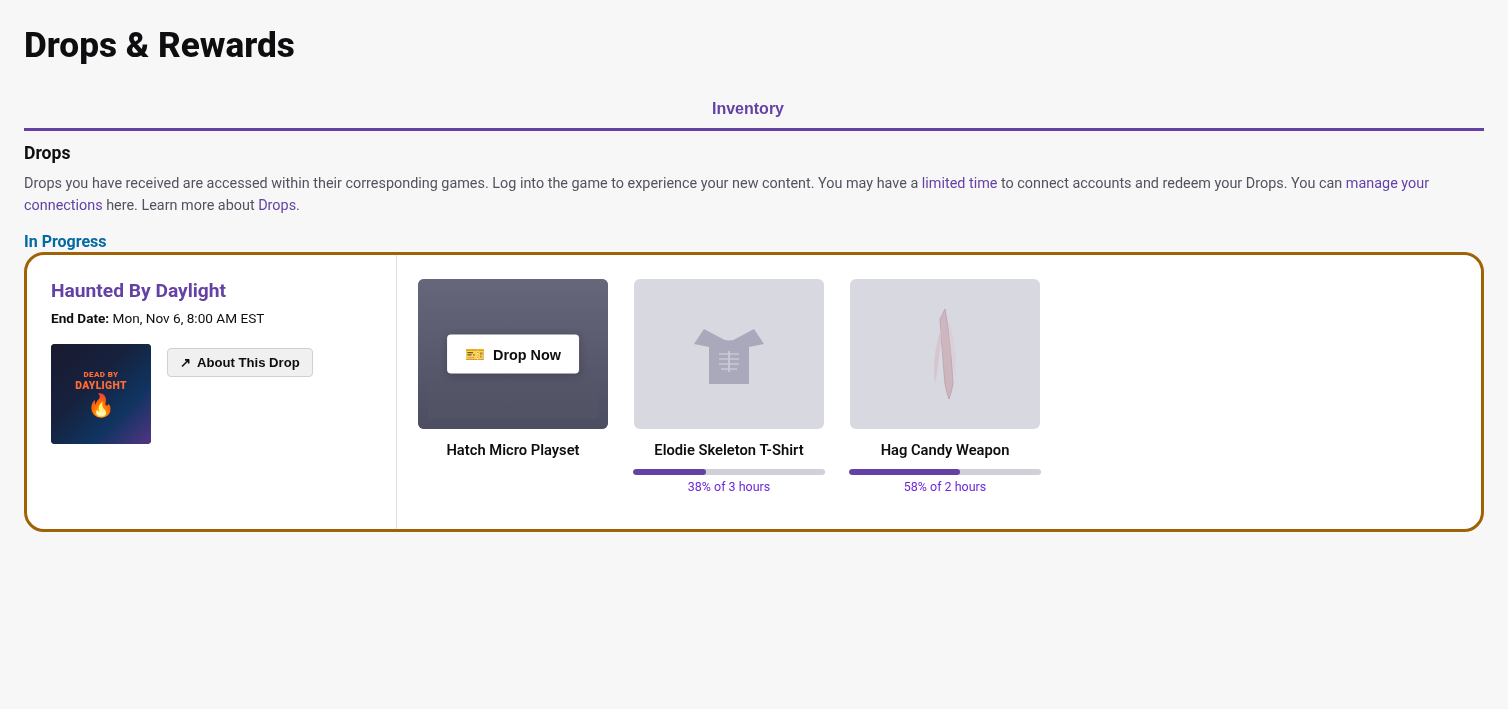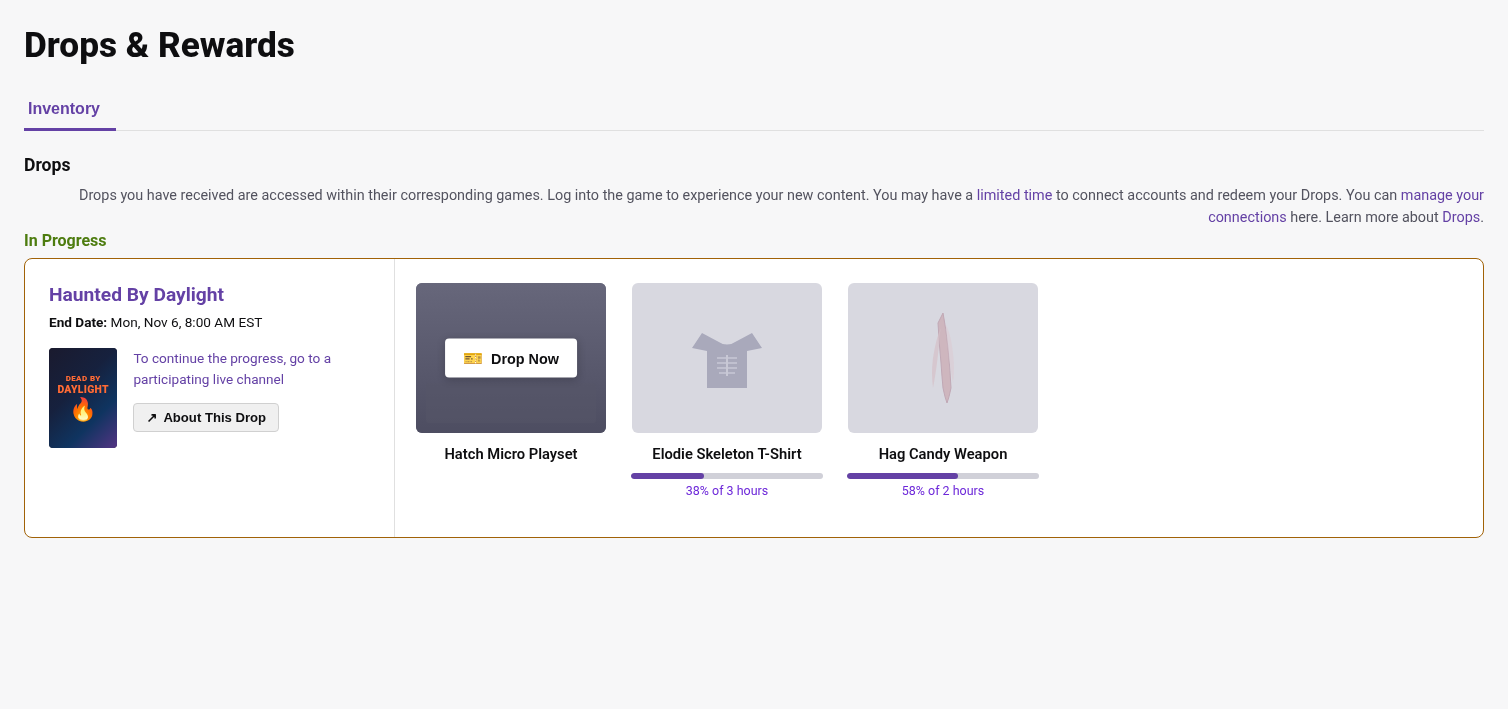--- a/index.html
+++ b/index.html
@@ -13,21 +13,22 @@
     h1.page-title {
       font-size: 2.2rem;
       font-weight: 800;
       margin-bottom: 24px;
       color: #0e0e10;
     }
     .tabs {
       display: flex;
       gap: 0;
       border-bottom: 1px solid #e0e0e0;
-      margin-bottom: 24px;
+      margin-bottom: 12px;
+      flex-direction: column;
     }
     .tab {
       padding: 10px 16px 10px 4px;
       font-size: 1rem;
       font-weight: 600;
       color: #53535f;
       cursor: pointer;
       border-bottom: 3px solid transparent;
       margin-bottom: -1px;
       text-decoration: none;
@@ -42,45 +43,44 @@
     }
     .section-title {
       font-size: 1.1rem;
       font-weight: 700;
       margin-bottom: 10px;
       color: #0e0e10;
     }
     .section-desc {
       font-size: 0.9rem;
       color: #53535f;
-      margin-bottom: 3px;
+      margin-bottom: 16px;
       line-height: 1.5;
-      text-align: right;
     }
     .section-desc a, .link {
       color: #6441a5;
       text-decoration: none;
     }
     .in-progress-title {
       font-size: 1rem;
       font-weight: 700;
-      margin-bottom: 8px;
-      color: #4d7c0f;
+      margin-bottom: 1px;
+      color: #0369a1;
     }
     .in-progress-desc {
       font-size: 0.88rem;
       color: #53535f;
       margin-bottom: 18px;
       line-height: 1.5;
     }
     .campaign-card {
       display: flex;
       background: #ffffff;
-      border: 1px solid #a16207;
-      border-radius: 8px;
+      border: 3px solid #a16207;
+      border-radius: 20px;
       overflow: hidden;
       min-height: 280px;
     }
     .campaign-info {
       width: 370px;
       min-width: 370px;
       padding: 24px 20px 24px 24px;
       border-right: 1px solid #e0e0e0;
     }
     .campaign-name {
@@ -263,21 +263,20 @@
       <div class="game-image">
         <div class="game-image-inner">
           <div style="text-align:left; color:#ff6b35; font-size:0.45rem; font-weight:900; text-transform:uppercase; line-height:1.1; padding:4px; position:relative; width:100%; height:100%; display:flex; align-items:center; justify-content:center; flex-direction:column;">
             <div style="font-size:0.5rem; font-weight:900; letter-spacing:0.05em; color:#ff6b35;">DEAD BY</div>
             <div style="font-size:0.65rem; font-weight:900; letter-spacing:0.03em; color:#ff6b35;">DAYLIGHT</div>
             <div style="font-size:1.4rem; margin-top:2px;">🔥</div>
           </div>
         </div>
       </div>
       <div class="campaign-side-info">
-        <a href="#" class="continue-link">To continue the progress, go to a participating live channel</a>
         <button class="about-drop-btn">
           <span>↗</span>
           <span>About This Drop</span>
         </button>
       </div>
     </div>
   </div>
 
   <div class="drops-list">
 

